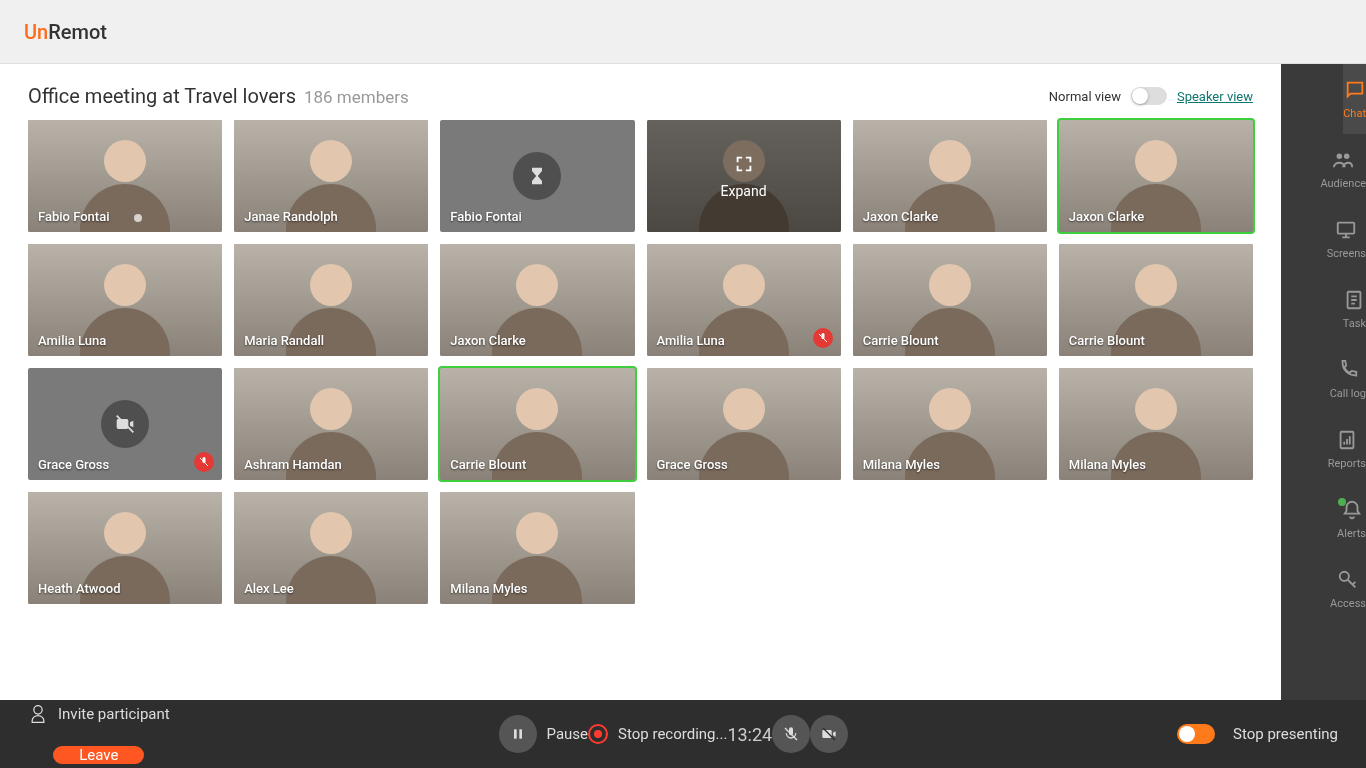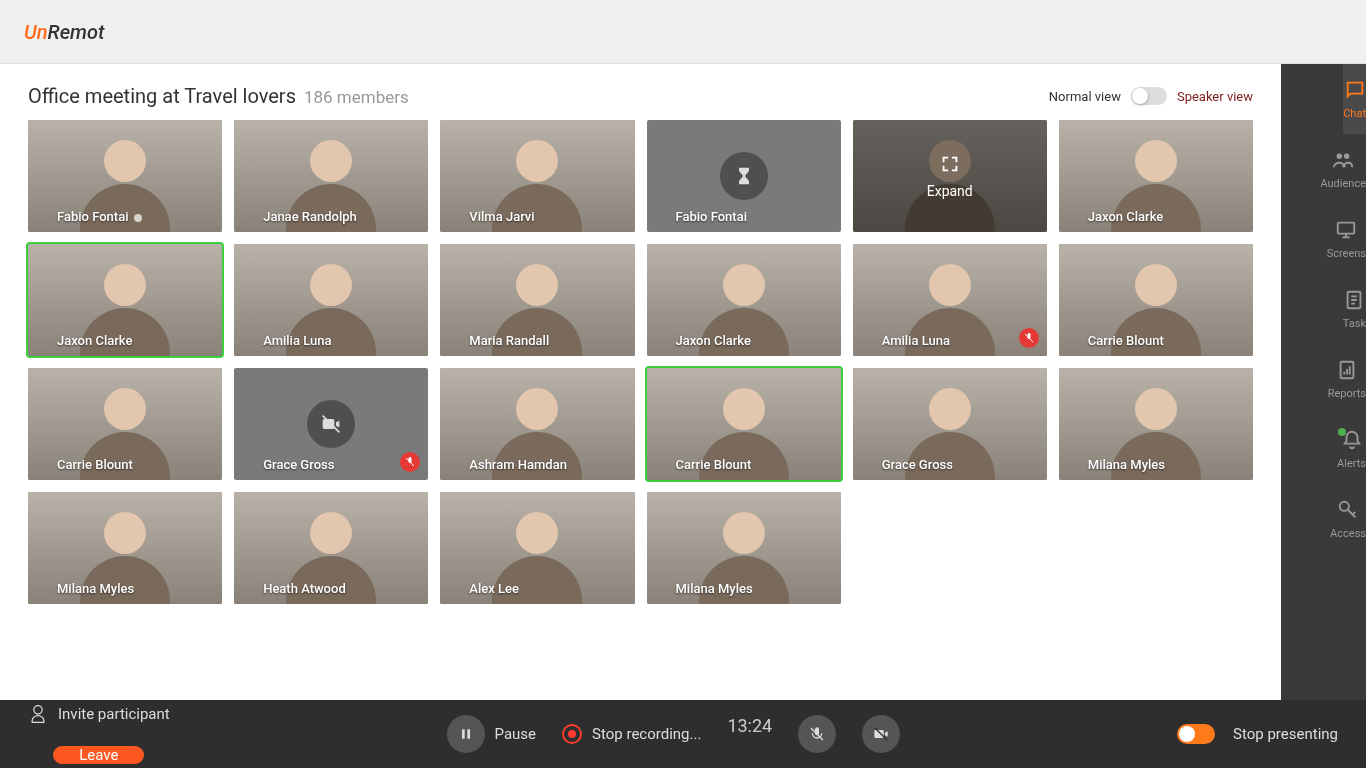--- a/index.html
+++ b/index.html
@@ -1,48 +1,48 @@
 <!DOCTYPE html>
 <html><head>
 <meta charset="utf-8">
 <style>
 * { margin: 0; padding: 0; box-sizing: border-box; font-family: -apple-system, BlinkMacSystemFont, 'Segoe UI', Roboto, sans-serif; }
 body { width: 1366px; height: 768px; overflow: hidden; background: #fff; display: flex; flex-direction: column; }
 
 
 .header { height: 64px; background: #f0f0f0; border-bottom: 1px solid #e0e0e0; display: flex; align-items: center; justify-content: space-between; padding: 0 24px; }
-.logo { font-size: 20px; font-weight: 500; font-style: italic; }
+.logo { font-size: 20px; font-weight: 500; }
 .logo .un { color: #ff6b1a; }
 .logo .remot { color: #333; }
 .user-area { display: flex; align-items: center; gap: 12px; }
 .username { color: #333; font-size: 15px; }
 .avatar { width: 32px; height: 32px; border-radius: 50%; background: #5bb89b; color: #fff; display: flex; align-items: center; justify-content: center; font-size: 12px; font-weight: 500; position: relative; }
 .avatar-status { position: absolute; bottom: 0; right: 0; width: 10px; height: 10px; background: #4caf50; border: 2px solid #f0f0f0; border-radius: 50%; }
 
 
 .main { flex: 1; display: flex; overflow: hidden; }
 .content { flex: 1; display: flex; flex-direction: column; overflow: hidden; }
 
 
 .meeting-header { padding: 20px 28px 12px; display: flex; align-items: center; justify-content: space-between; }
 .meeting-title-area { display: flex; align-items: baseline; gap: 8px; }
 .meeting-title { font-size: 20px; color: #333; font-weight: 400; }
 .meeting-members { font-size: 17px; color: #999; }
 .view-toggle { display: flex; align-items: center; gap: 10px; font-size: 13px; margin-left: 26px; }
 .view-label-active { color: #333; }
-.view-label-inactive { color: #7f1d1d; }
+.view-label-inactive { color: #0f766e; text-decoration: underline; }
 .toggle-switch { width: 36px; height: 18px; background: #ddd; border-radius: 10px; position: relative; cursor: pointer; }
 .toggle-knob { width: 16px; height: 16px; background: #fff; border-radius: 50%; position: absolute; top: 1px; left: 1px; box-shadow: 0 1px 3px rgba(0,0,0,.3); }
 
 
 .grid { flex: 1; padding: 0 28px 20px; display: grid; grid-template-columns: repeat(6, 1fr); grid-auto-rows: 112px; gap: 12px; align-content: start; }
 .tile { position: relative; background: #7a7a7a; border-radius: 2px; overflow: hidden; }
 .tile.speaking { outline: 3px solid #3ecf3e; outline-offset: -1px; }
 .tile-inner { position: absolute; inset: 0; display: flex; align-items: center; justify-content: center; }
-.tile-name { position: absolute; left: 10px; bottom: 8px; color: #fff; font-size: 13px; font-weight: 500; text-shadow: 0 1px 2px rgba(0,0,0,.6); margin-left: 19px; }
+.tile-name { position: absolute; left: 10px; bottom: 8px; color: #fff; font-size: 13px; font-weight: 500; text-shadow: 0 1px 2px rgba(0,0,0,.6); }
 .tile-dot { position: absolute; left: 106px; bottom: 10px; width: 8px; height: 8px; background: #fff; border-radius: 50%; opacity:.7; }
 .muted-badge { position: absolute; right: 8px; bottom: 8px; width: 20px; height: 20px; background: #e53935; border-radius: 50%; display: flex; align-items: center; justify-content: center; }
 .muted-badge svg { width: 12px; height: 12px; fill: #fff; }
 .center-icon { width: 48px; height: 48px; background: rgba(0,0,0,.35); border-radius: 50%; display: flex; align-items: center; justify-content: center; }
 .center-icon svg { width: 20px; height: 20px; fill: #ddd; }
 .expand-overlay { position: absolute; inset: 0; background: rgba(0,0,0,.45); display: flex; flex-direction: column; align-items: center; justify-content: center; gap: 8px; color: #fff; font-size: 14px; }
 .expand-overlay svg { width: 22px; height: 22px; fill: #fff; }
 
 
 .sidebar { width: 85px; background: #3a3a3a; display: flex; flex-direction: column; align-items: flex-end; }
@@ -50,21 +50,21 @@
 .side-item.active { background: #4a4a4a; color: #ff7a1a; }
 .side-item svg { width: 22px; height: 22px; fill: currentColor; }
 .side-badge { position: absolute; top: 14px; right: 20px; width: 8px; height: 8px; background: #4caf50; border-radius: 50%; }
 
 
 .bottombar { height: 68px; background: #2e2e2e; display: flex; align-items: center; padding: 0 28px; color: #ddd; gap: 22px; }
 .bb-left { display: flex; align-items: center; gap: 22px; flex-direction: column; }
 .bb-invite { display: flex; align-items: center; gap: 10px; cursor: pointer; font-size: 15px; }
 .bb-invite svg { width: 20px; height: 20px; fill: #ddd; }
 .leave-btn { background: #ff5722; color: #fff; border: none; border-radius: 22px; padding: 0 26px; font-size: 15px; cursor: pointer; }
-.bb-center { flex: 1; display: flex; justify-content: center; gap: 26px; }
+.bb-center { flex: 1; display: flex; align-items: center; justify-content: center; }
 .bb-group { display: flex; align-items: center; gap: 10px; font-size: 15px; }
 .round-btn { width: 38px; height: 38px; background: #555; border-radius: 50%; display: flex; align-items: center; justify-content: center; cursor: pointer; }
 .round-btn svg { width: 16px; height: 16px; fill: #ddd; }
 .rec-dot { width: 20px; height: 20px; border: 2px solid #ff3b30; border-radius: 50%; display: flex; align-items: center; justify-content: center; }
 .rec-dot::after { content:''; width: 8px; height: 8px; background: #ff3b30; border-radius: 50%; }
 .timer { font-size: 18px; color: #ccc; }
 .bb-right { display: flex; align-items: center; gap: 18px; }
 .present-toggle { width: 38px; height: 20px; background: #ff7a1a; border-radius: 12px; position: relative; cursor: pointer; }
 .present-knob { width: 16px; height: 16px; background: #fff; border-radius: 50%; position: absolute; top: 2px; left: 2px; }
 .present-label { font-size: 15px; }
@@ -106,24 +106,20 @@
     <div class="grid" id="grid">
         <div class="tile video">
           <div class="person"></div>
           <div class="tile-name">Fabio Fontai</div>
           <div class="tile-dot"></div>
         </div>
         <div class="tile video">
           <div class="person"></div>
           <div class="tile-name">Janae Randolph</div>
         </div>
-        <div class="tile video">
-          <div class="person"></div>
-          <div class="tile-name">Vilma Jarvi</div>
-        </div>
         <div class="tile novideo">
           <div class="tile-inner">
             <div class="center-icon">
               <svg viewBox="0 0 24 24">
                 <path d="M6 2h12v4l-5 6 5 6v4H6v-4l5-6-5-6z"></path>
               </svg>
             </div>
           </div>
           <div class="tile-name">Fabio Fontai</div>
         </div>
@@ -250,20 +246,26 @@
       </div>
       <div class="side-item">
         <svg viewBox="0 0 24 24">
           <rect x="5" y="3" width="14" height="18" rx="1" fill="none" stroke="currentColor" stroke-width="2"></rect>
           <path d="M9 8h6M9 12h6M9 16h4" stroke="currentColor" stroke-width="2"></path>
         </svg>
         <span>Task</span>
       </div>
       <div class="side-item">
         <svg viewBox="0 0 24 24">
+          <path d="M6 3c0 9 6 15 15 15v-4l-5-1-2 2c-3-1-5-3-6-6l2-2-1-5H6z" fill="none" stroke="currentColor" stroke-width="2"></path>
+        </svg>
+        <span>Call log</span>
+      </div>
+      <div class="side-item">
+        <svg viewBox="0 0 24 24">
           <rect x="5" y="3" width="14" height="18" rx="1" fill="none" stroke="currentColor" stroke-width="2"></rect>
           <path d="M9 14v3M12 11v6M15 8v9" stroke="currentColor" stroke-width="2"></path>
         </svg>
         <span>Reports</span>
       </div>
       <div class="side-item">
         <svg viewBox="0 0 24 24">
           <path d="M12 3a6 6 0 00-6 6v4l-2 3h16l-2-3V9a6 6 0 00-6-6zM10 19a2 2 0 004 0" fill="none" stroke="currentColor" stroke-width="2"></path>
         </svg>
         <span>Alerts</span>

